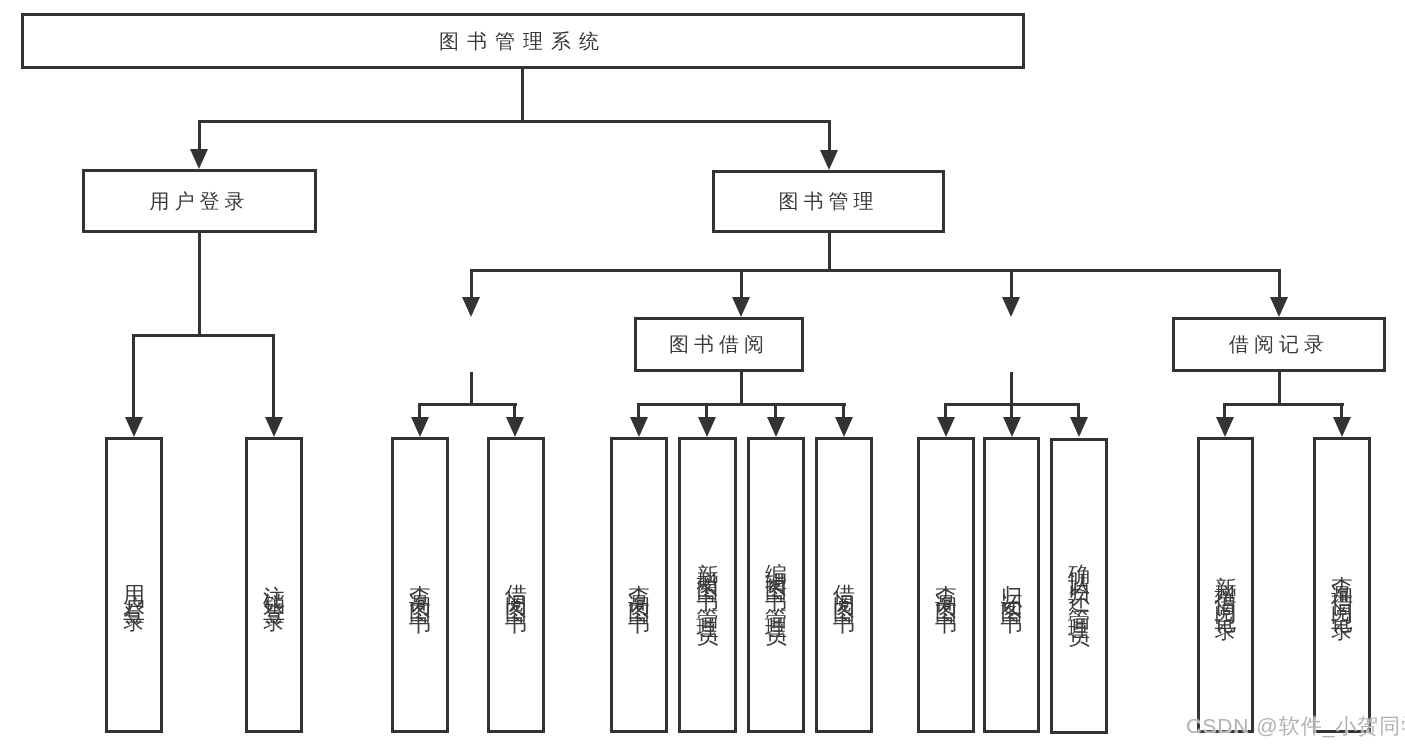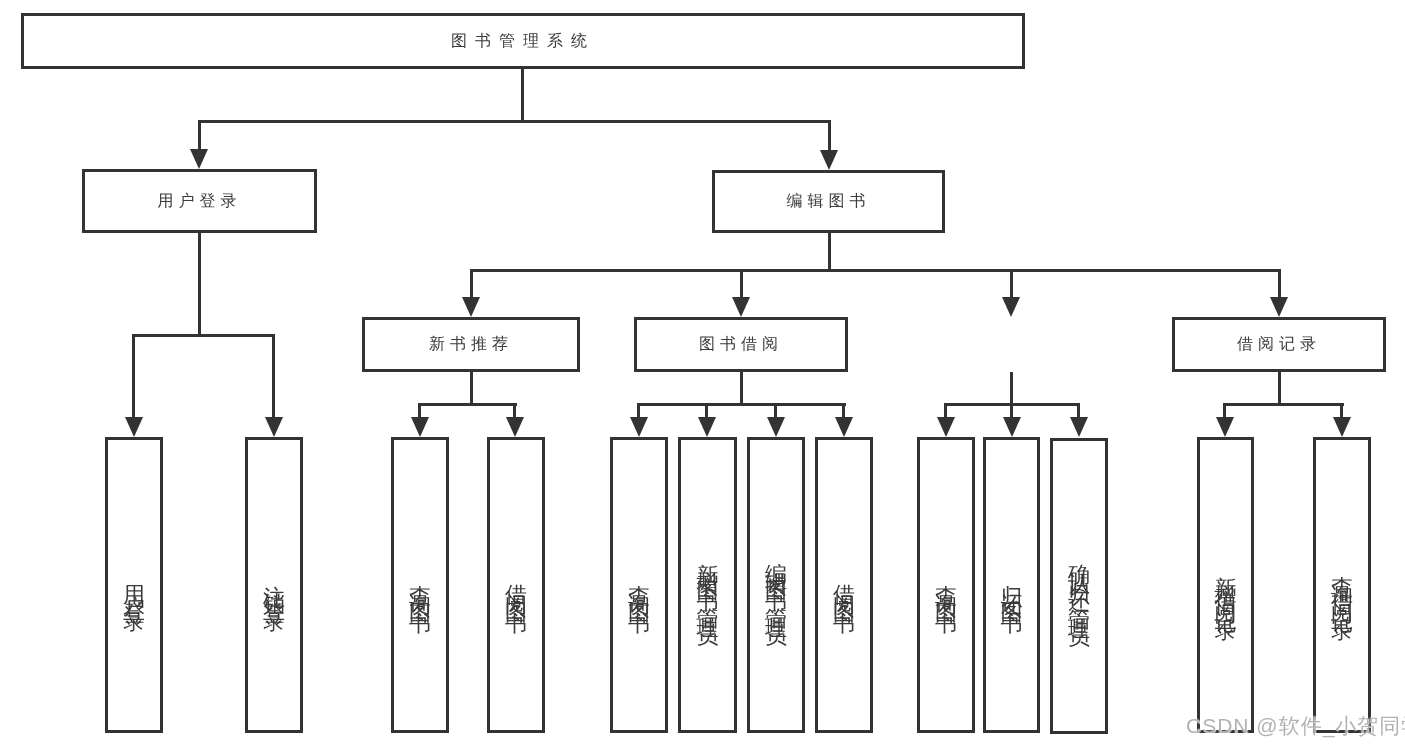--- a/index.html
+++ b/index.html
@@ -34,21 +34,21 @@
   .node {
     position: absolute;
     border: 3px solid #333333;
     background: #ffffff;
     display: flex;
     align-items: center;
     justify-content: center;
     color: #3a3a3a;
   }
   .node .hlabel {
-    font-size: 16px;
+    font-size: 20px;
     letter-spacing: 5px;
     white-space: nowrap;
   }
   .node.root .hlabel { letter-spacing: 8px; }
   .node.leaf .vlabel {
     writing-mode: vertical-rl;
     text-orientation: mixed;
     font-size: 22px;
     letter-spacing: 9px;
     line-height: 1;
@@ -133,28 +133,25 @@
 
   <div class="node root" style="left:21px; top:13px; width:1004px; height:56px;">
     <span class="hlabel">图书管理系统</span>
   </div>
 
   <div class="node" style="left:82px; top:169px; width:235px; height:64px;">
     <span class="hlabel">用户登录</span>
   </div>
 
   <div class="node" style="left:712px; top:170px; width:233px; height:63px;">
-    <span class="hlabel">编辑图书</span>
-  </div>
-
-  <div class="node" style="left:362px; top:317px; width:218px; height:55px;">
-    <span class="hlabel">新书推荐</span>
-  </div>
-
-  <div class="node" style="left:634px; top:317px; width:214px; height:55px;">
+    <span class="hlabel">图书管理</span>
+  </div>
+
+
+  <div class="node" style="left:634px; top:317px; width:170px; height:55px;">
     <span class="hlabel">图书借阅</span>
   </div>
 
 
   <div class="node" style="left:1172px; top:317px; width:214px; height:55px;">
     <span class="hlabel">借阅记录</span>
   </div>
 
   <div class="node leaf" style="left:105px; top:437px; width:58px; height:296px;">
     <span class="vlabel">用户登录</span>

